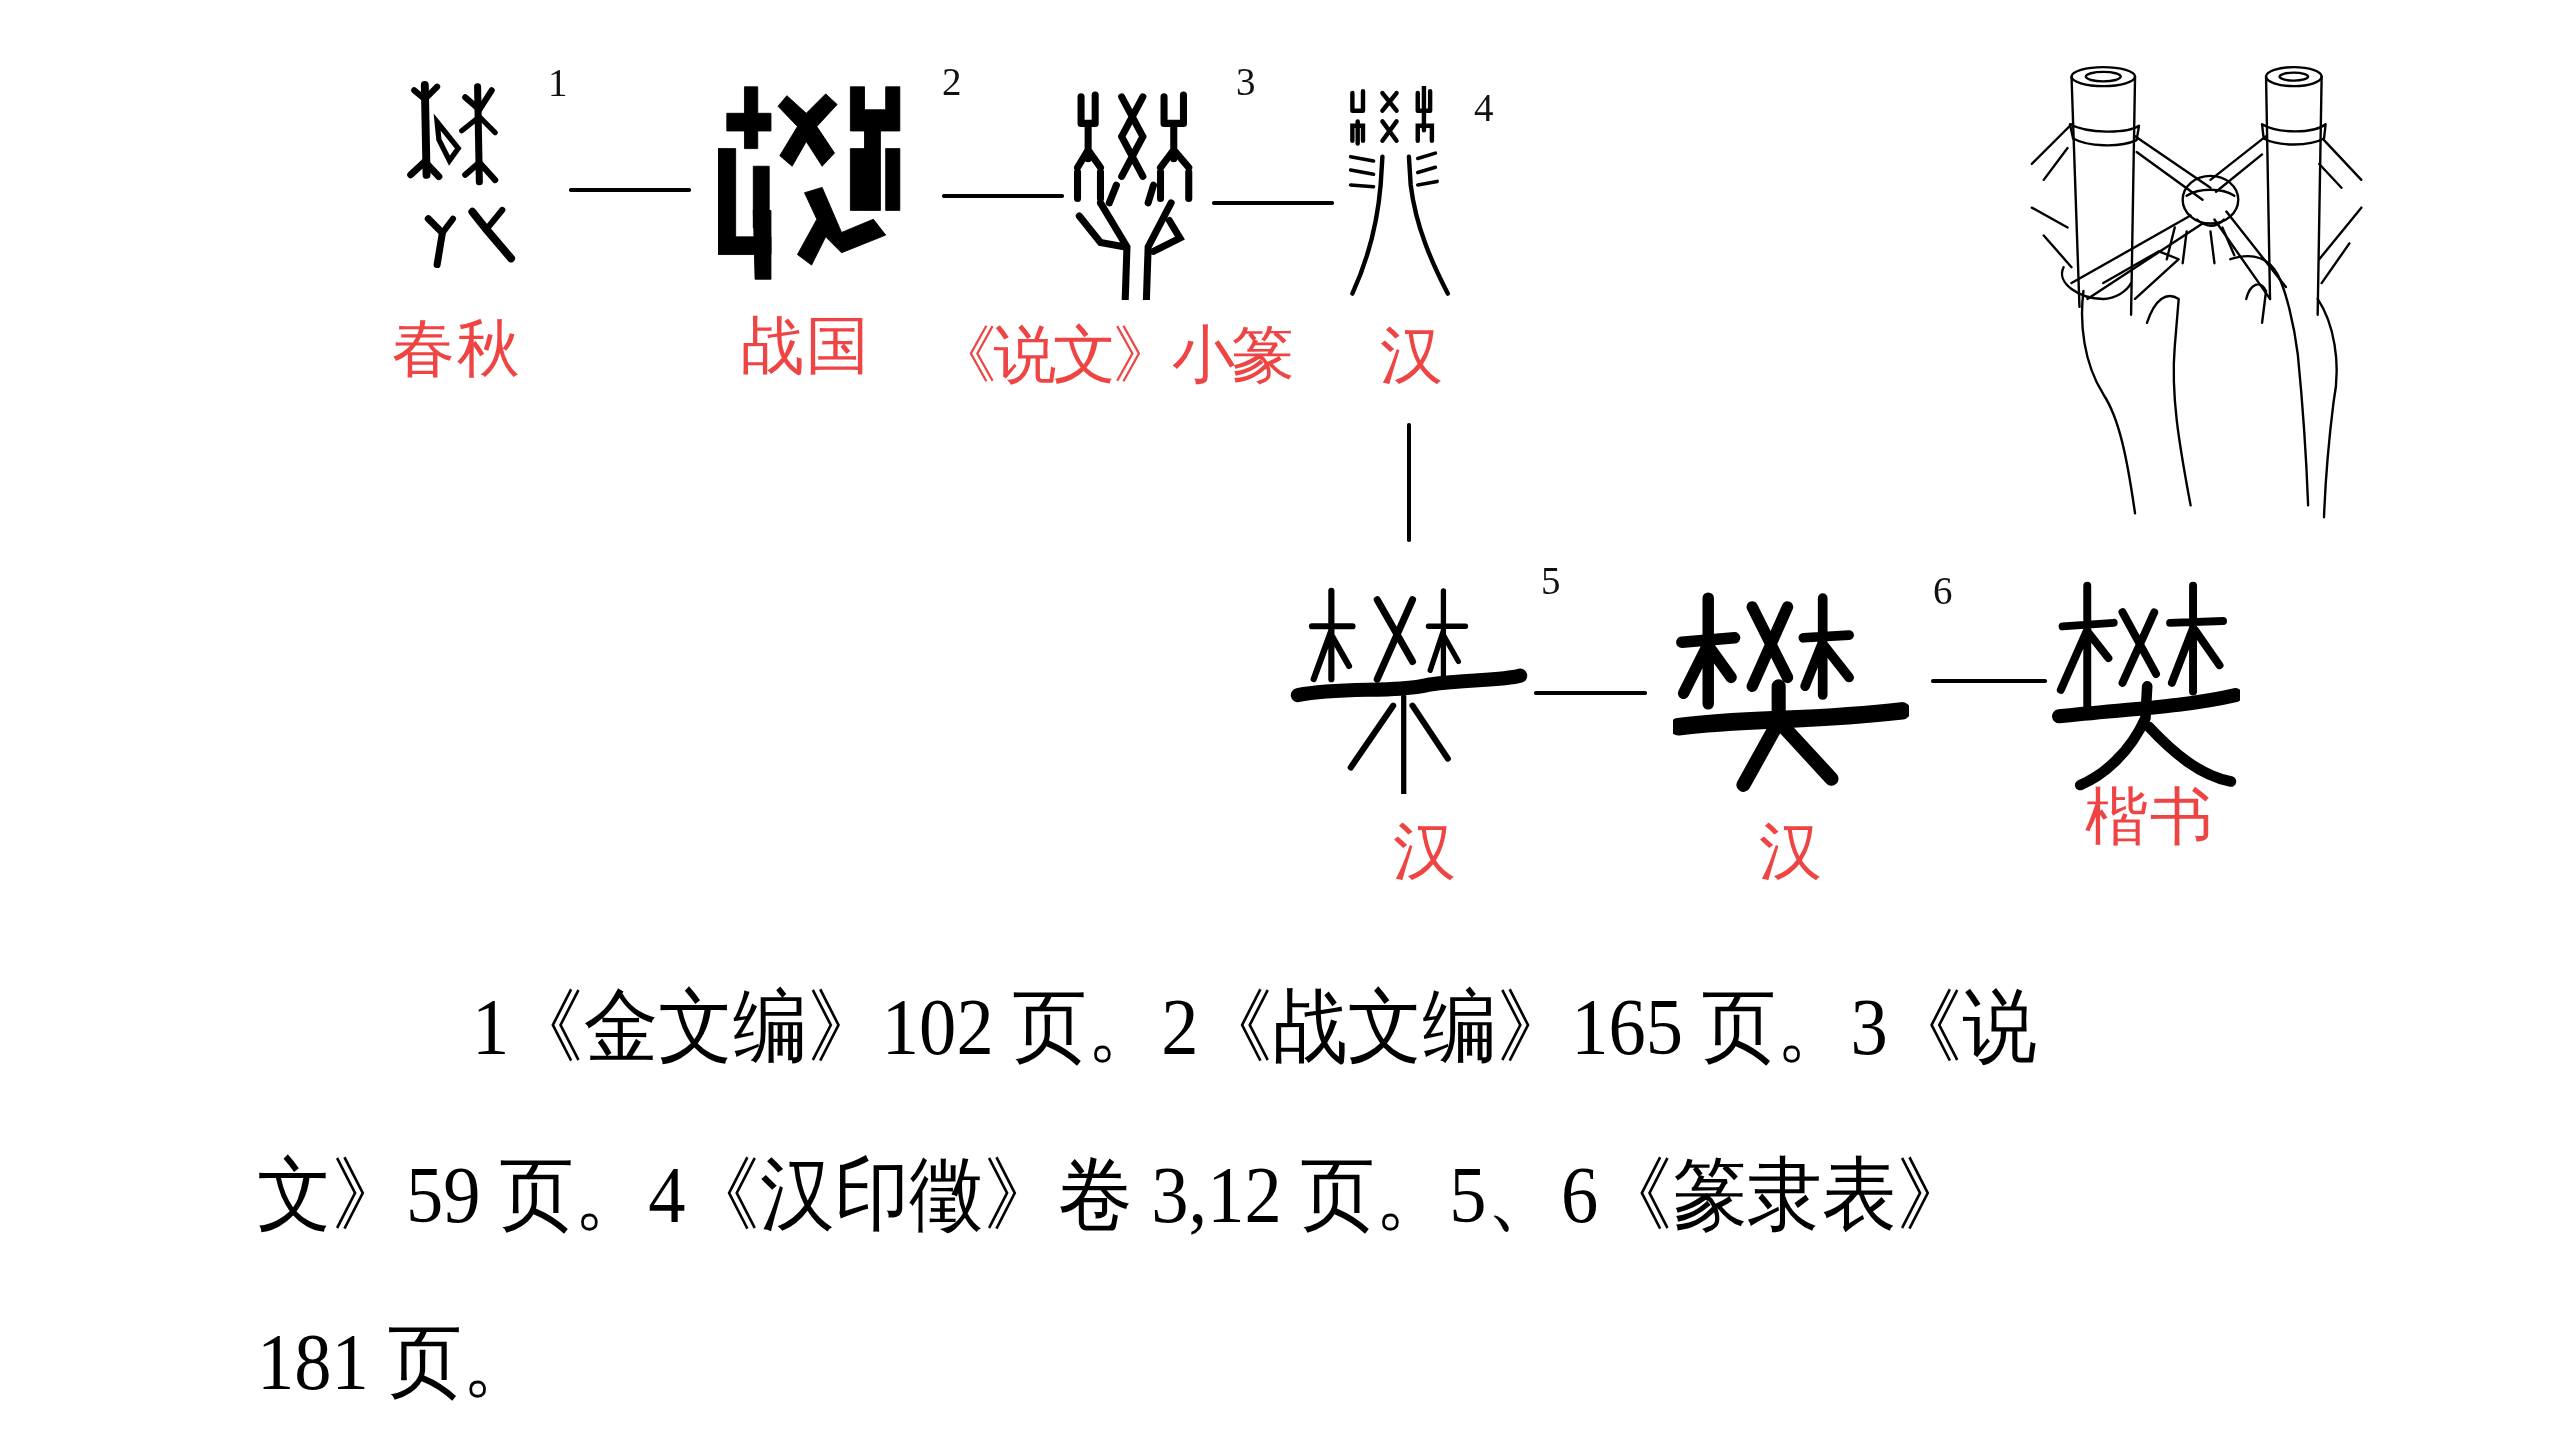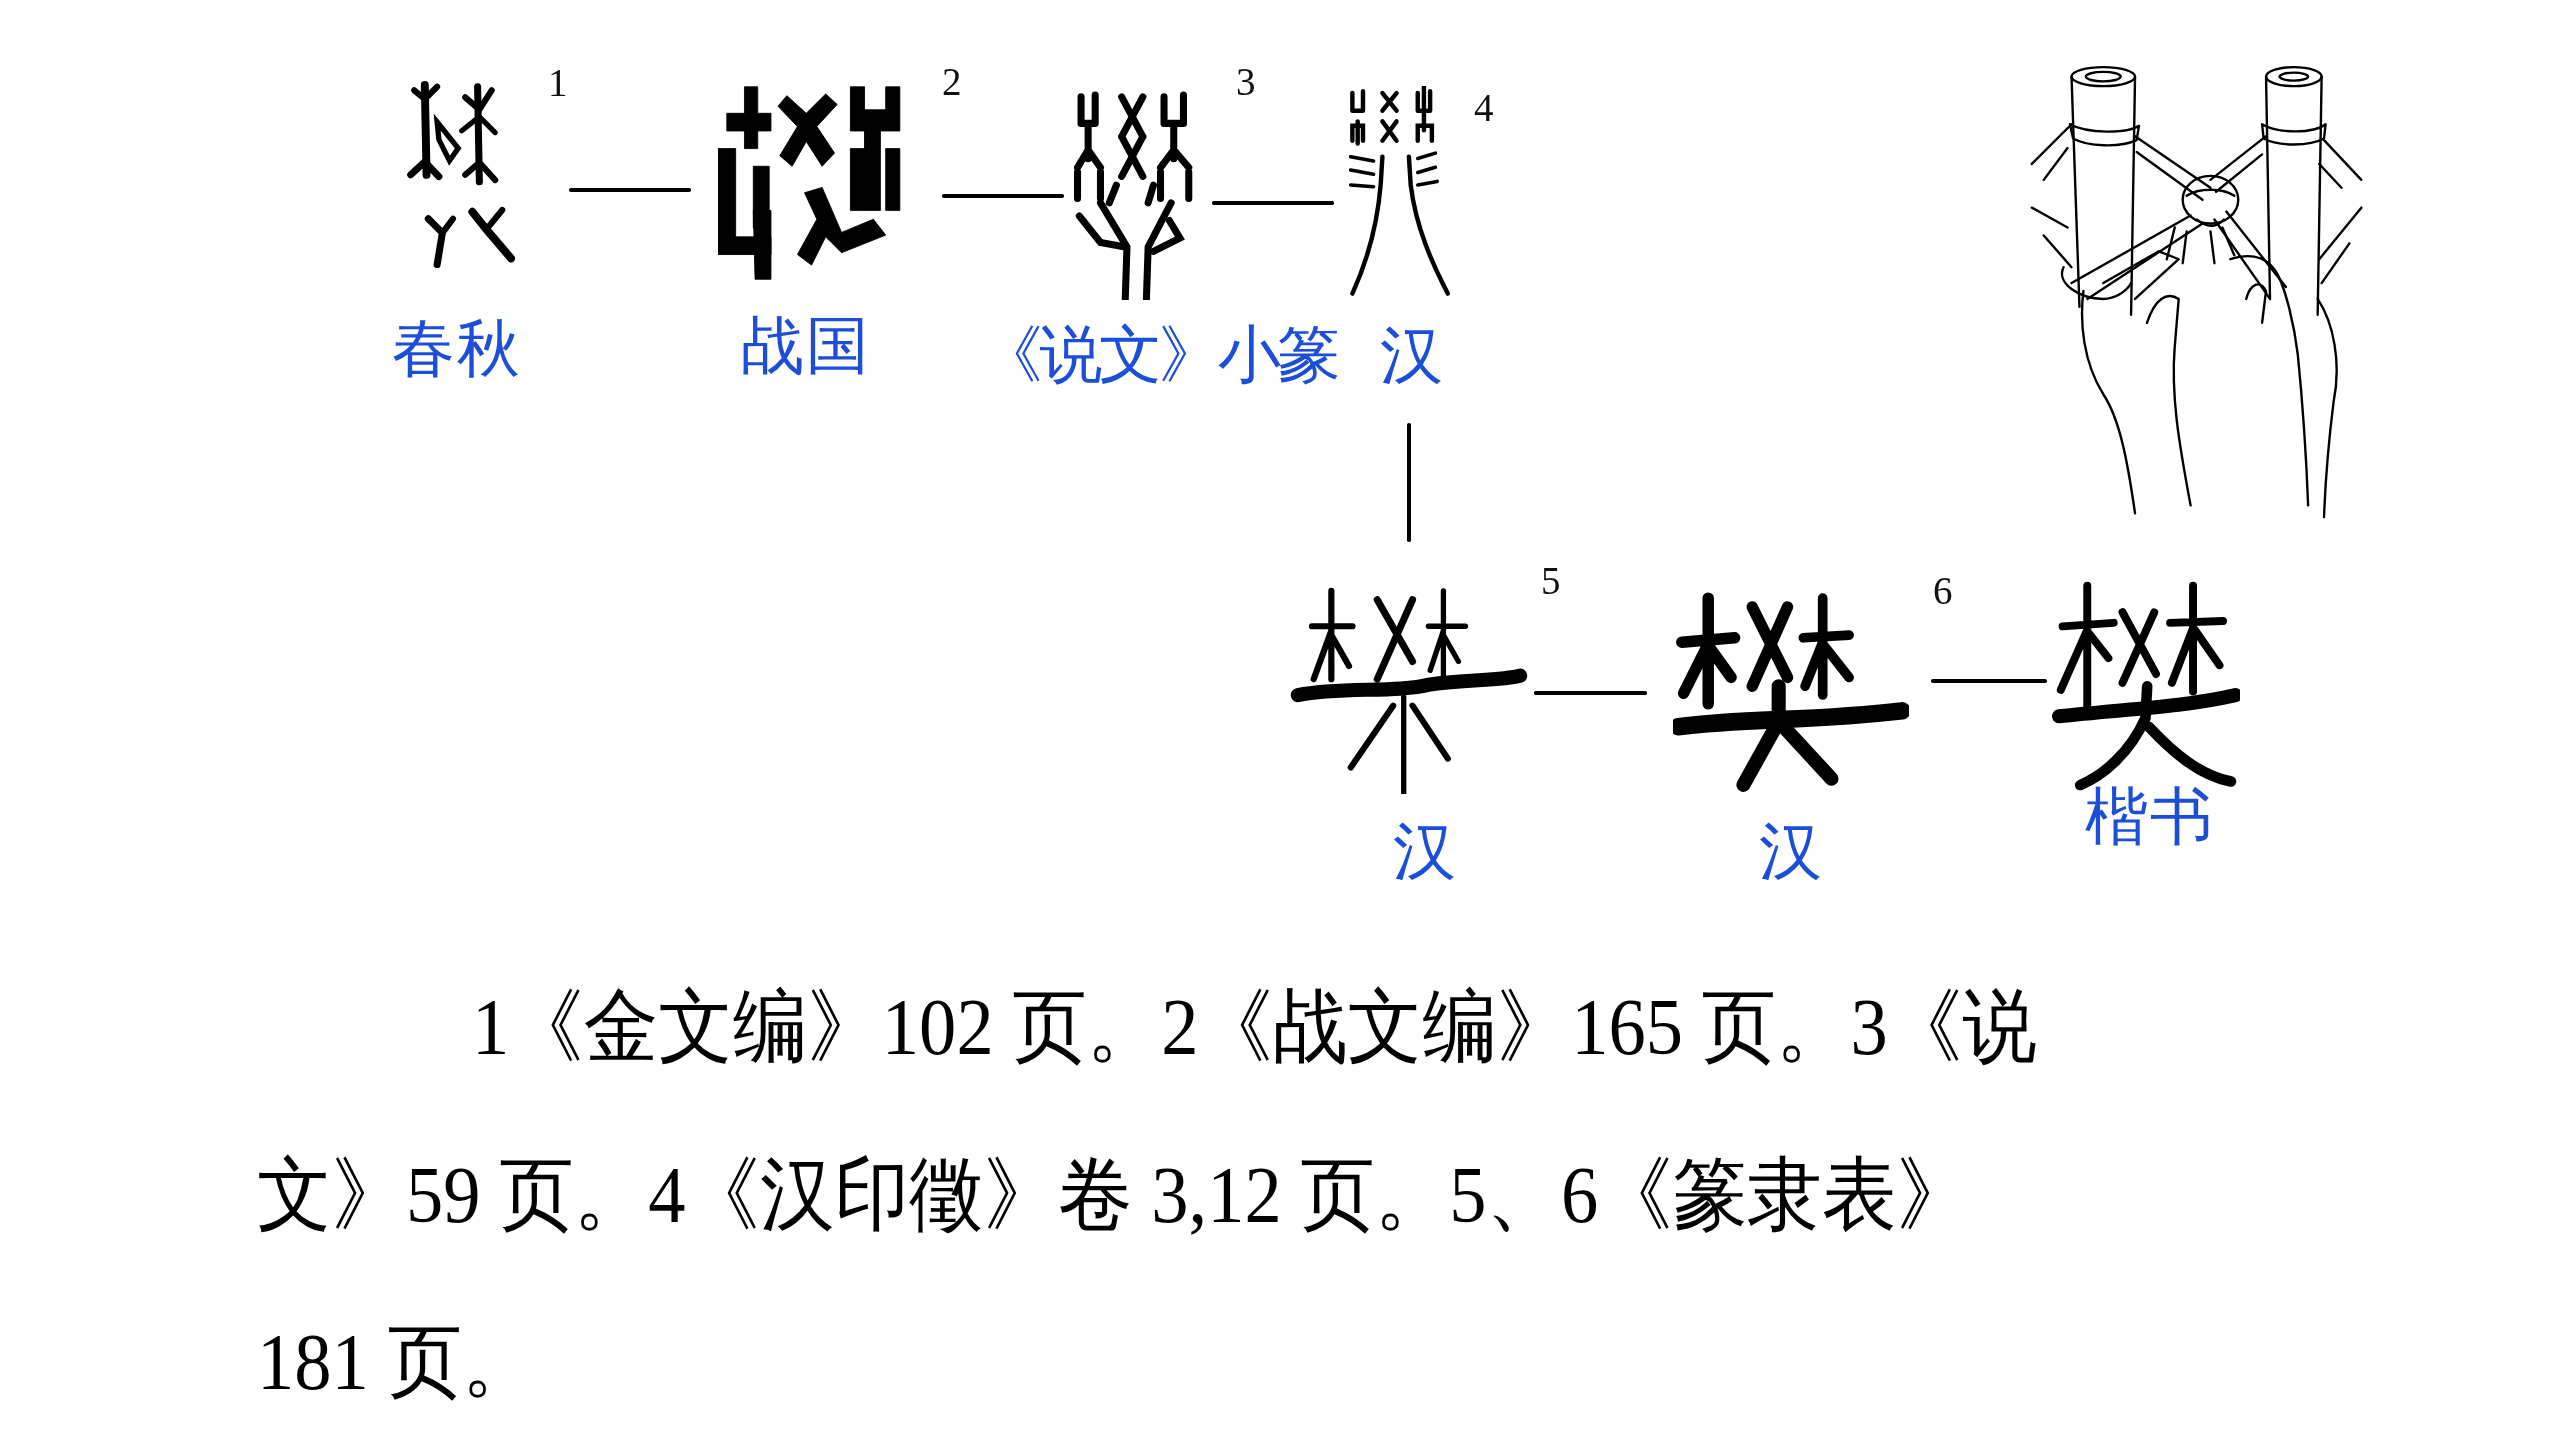--- a/index.html
+++ b/index.html
@@ -3,21 +3,21 @@
 <meta charset="utf-8">
 <style>
   html, body { margin: 0; padding: 0; background: #ffffff; }
   body { width: 2576px; height: 1440px; position: relative; overflow: hidden;
          font-family: "DejaVu Serif", "Liberation Serif", serif; color: #000; }
   .glyph { position: absolute; }
   .glyph svg { width: 100%; height: 100%; display: block; }
   .sup { position: absolute; font-family: "Liberation Serif", serif; font-size: 39px; line-height: 1; color: #111; }
   .dash { position: absolute; height: 4.4px; background: #000; border-radius: 1.8px; }
   .vline { position: absolute; width: 4.4px; background: #000; border-radius: 1.8px; }
-  .era-label { position: absolute; font-family: "DejaVu Serif", serif; font-size: 63px; line-height: 1; color: #1d4ed8;
+  .era-label { position: absolute; font-family: "DejaVu Serif", serif; font-size: 63px; line-height: 1; color: #ef4444;
                letter-spacing: 1.8px; white-space: nowrap; }
   .caption-line { position: absolute; font-family: "Liberation Serif", "DejaVu Serif", serif; font-size: 81px;
                   line-height: 1; white-space: nowrap; color: #000; transform: scaleX(0.92); transform-origin: left top; }
   .illustration { position: absolute; }
   .illustration svg { width: 100%; height: 100%; display: block; }
 </style>
 </head>
 <body>
 
 <div>
@@ -82,21 +82,21 @@
       <path d="M4 80 L30 85 M4 95 L30 100 M4 112 L30 114" stroke-width="4"></path>
       <path d="M80 82 L100 76 M80 98 L100 92 M80 112 L102 108" stroke-width="4"></path>
       <path d="M40 80 L38 112 C 34 160 22 200 6 235" stroke-width="5"></path>
       <path d="M70 80 L72 112 C 78 160 96 200 114 235" stroke-width="5"></path>
     </svg>
   </div>
   <span class="sup" style="left:1474px;top:88px;">4</span>
 
   <span class="era-label" style="left:392px;top:317px;">春秋</span>
   <span class="era-label" style="left:741px;top:319px;font-family:Liberation Mono, monospace;">战国</span>
-  <span class="era-label" style="left:980px;top:323px;letter-spacing:-3.5px;">《说文》小篆</span>
+  <span class="era-label" style="left:934px;top:323px;letter-spacing:-3.5px;">《说文》小篆</span>
   <span class="era-label" style="left:1380px;top:324px;">汉</span>
 </div>
 
 <div class="vline" style="left:1407px;top:423px;height:119px;"></div>
 
 <div>
 
   <div class="glyph" style="left:1289px;top:582px;width:240px;height:212px;">
     <svg viewBox="0 0 272 240" fill="none" stroke="#000" stroke-linecap="round">
       <path d="M48 10 L48 110 M26 50 L72 50 M48 55 L28 110 M48 60 L68 95" stroke-width="7"></path>

